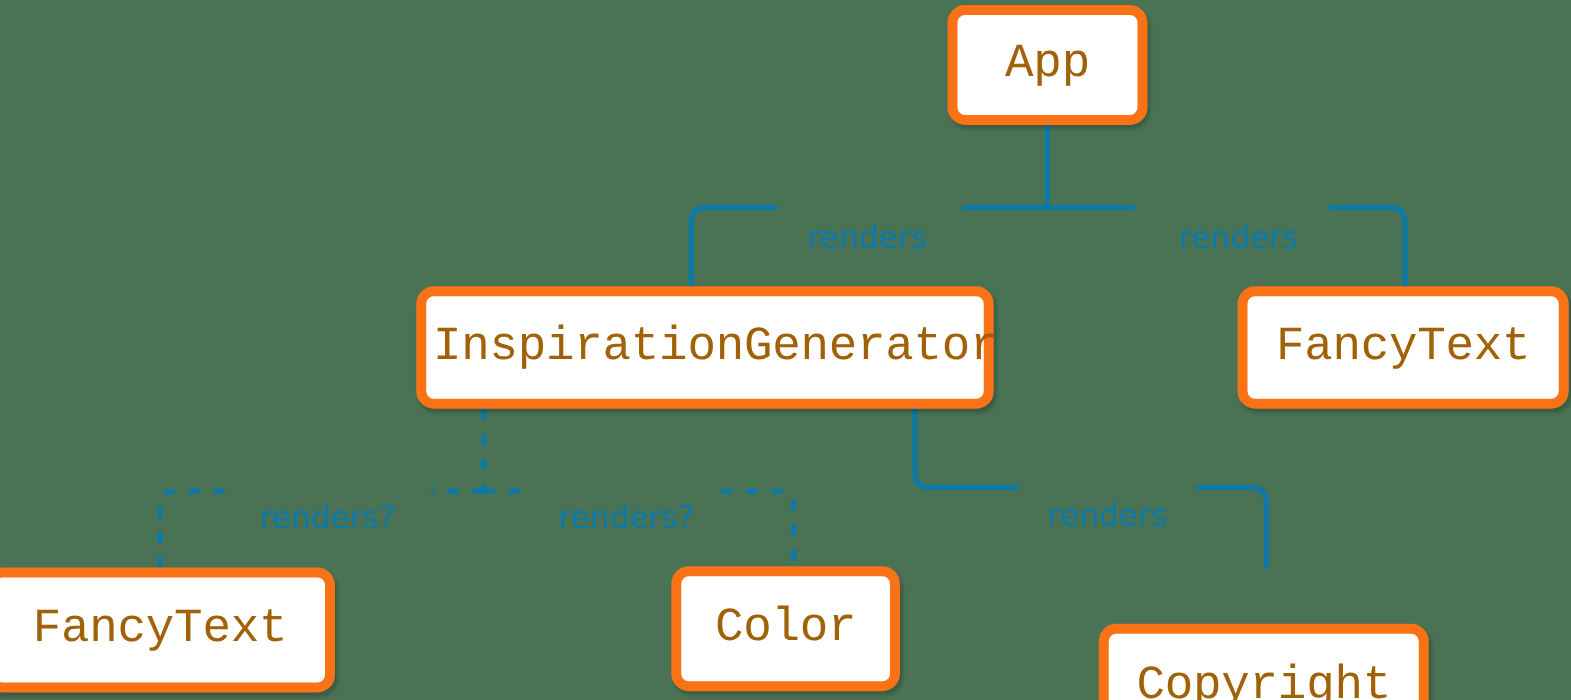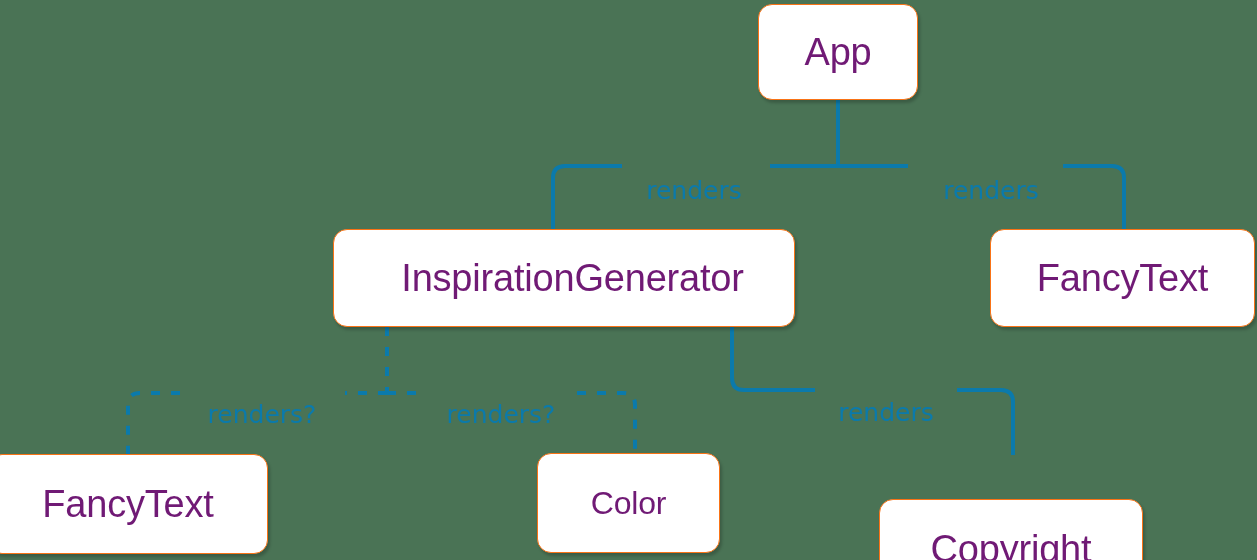--- a/index.html
+++ b/index.html
@@ -22,27 +22,27 @@
     position: absolute;
     left: 0;
     top: 0;
     width: 1257px;
     height: 560px;
   }
   .node {
     position: absolute;
     box-sizing: border-box;
     background: #ffffff;
-    border: 1px solid #f97316;
+    border: 8px solid #f97316;
     border-radius: 14px;
     display: flex;
     align-items: center;
     justify-content: center;
-    color: #701a75;
-    font-family: Liberation Sans, sans-serif;
+    color: #a16207;
+    font-family: Liberation Mono, monospace;
     font-weight: 400;
     letter-spacing: -0.2px;
     white-space: nowrap;
     box-shadow: 2px 3px 3px rgba(0,0,0,0.20);
   }
   .node-label {
     display: block;
     line-height: 1;
   }
   .edge-label {
@@ -94,21 +94,21 @@
 
   <div class="node" style="left:990px; top:229px; width:265px; height:98px;">
     <span class="node-label" style="font-size:38px;">FancyText</span>
   </div>
 
   <div class="node" style="left:-12px; top:454px; width:280px; height:100px;">
     <span class="node-label" style="font-size:38px;">FancyText</span>
   </div>
 
   <div class="node" style="left:537px; top:453px; width:183px; height:100px;">
-    <span class="node-label" style="font-size:32px;">Color</span>
+    <span class="node-label" style="font-size:38px;">Color</span>
   </div>
 
   <div class="node" style="left:879px; top:455px; width:264px; height:100px;margin-top:44px;">
     <span class="node-label" style="font-size:38px;">Copyright</span>
   </div>
 
   <span class="edge-label" style="left:694px; top:168px;">renders</span>
   <span class="edge-label" style="left:991px; top:168px;">renders</span>
   <span class="edge-label" style="left:262px; top:392px;">renders?</span>
   <span class="edge-label" style="left:501px; top:392px;">renders?</span>

